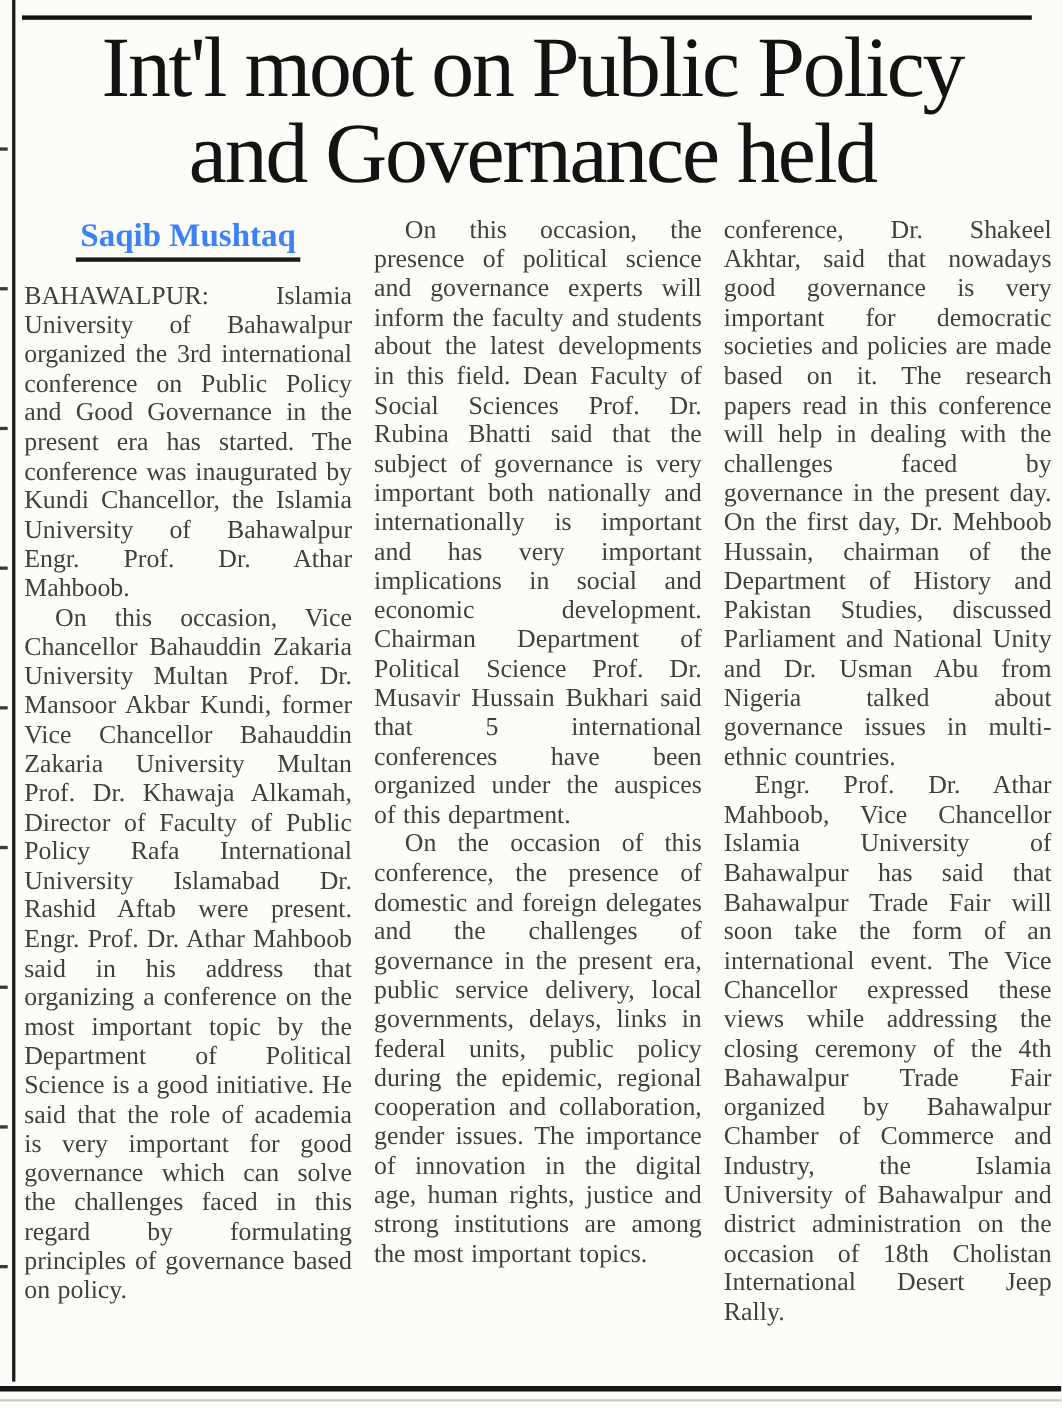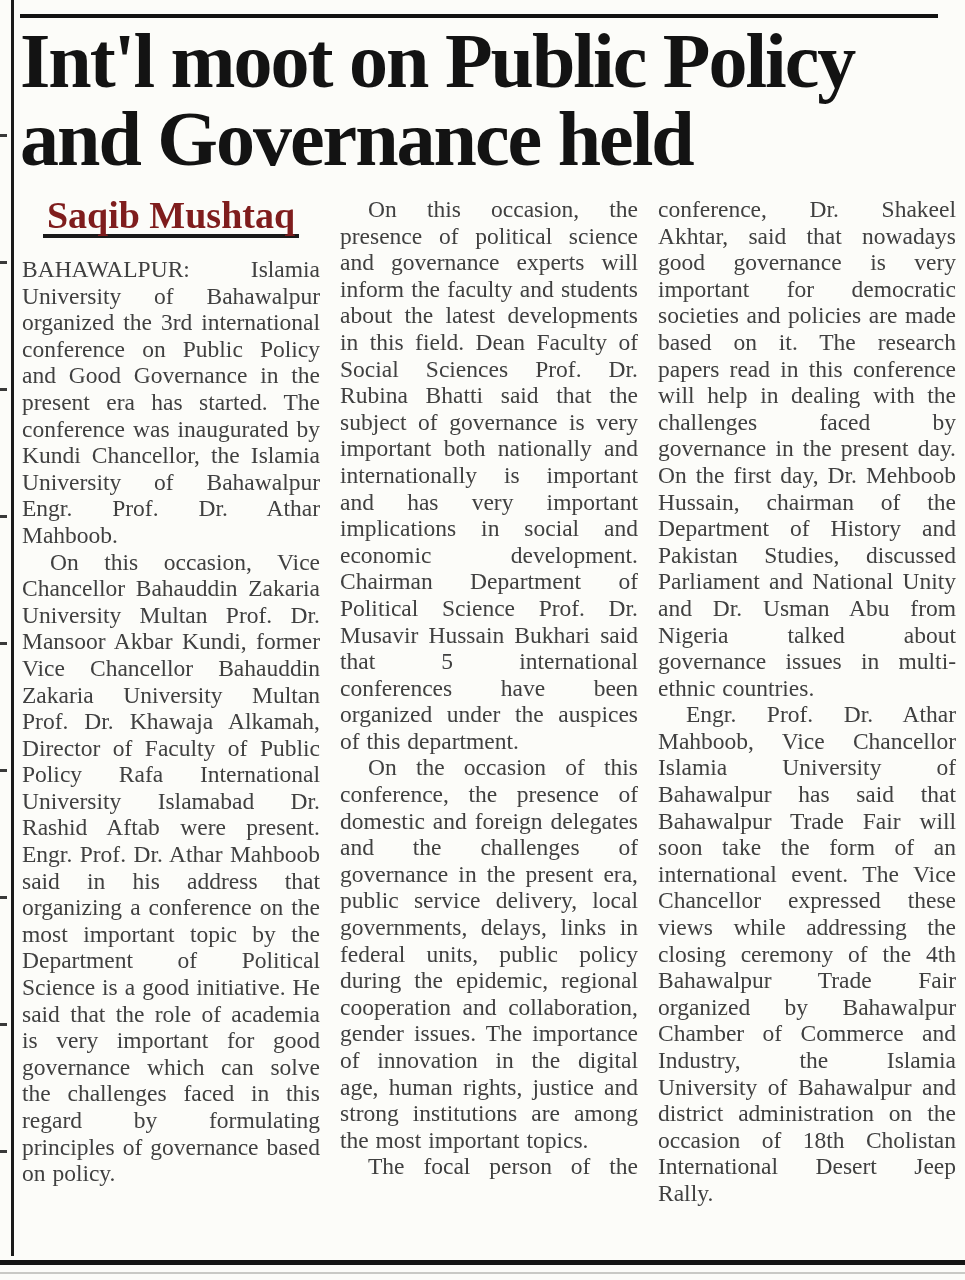--- a/index.html
+++ b/index.html
@@ -45,24 +45,25 @@
     position: absolute;
     left: 0;
     width: 7px; height: 3px;
     background: #3a3a3a;
   }
   
   .headline {
     position: absolute;
     left: 20px; top: 22px;
     width: 928px;
+    text-align: center;
     font-size: 78px;
     line-height: 78px;
     letter-spacing: -2px;
-    font-weight: 700;
+    font-weight: 400;
     color: #131313;
     white-space: nowrap;
   }
   
   .columns {
     position: absolute;
     left: 22px; top: 196px;
     width: 934px;
     height: 1062px;
     display: flex;
@@ -74,25 +75,25 @@
     flex: 0 0 298px;
     overflow: hidden;
   }
   .byline-wrap {
     text-align: center;
     margin: 2px 0 18px 0;
   }
   .byline {
     display: inline-block;
     font-weight: 700;
-    font-size: 38px;
+    font-size: 30px;
     line-height: 34px;
     padding: 0 4px 2px 4px;
     border-bottom: 4px solid #1a1a1a;
-    color: #7f1d1d;
+    color: #3b82f6;
   }
   .col p {
     margin: 0;
     font-size: 23.5px;
     line-height: 26.6px;
     text-align: justify;
     hyphens: auto;
     -webkit-hyphens: auto;
     word-spacing: 1px;
     color: #404040;
@@ -131,21 +132,20 @@
       <div class="byline-wrap">
         <span class="byline">Saqib Mushtaq</span>
       </div>
       <p>BAHAWALPUR: Islamia University of Bahawalpur organized the 3rd international conference on Public Policy and Good Governance in the present era has started. The conference was inaugurated by Kundi Chancellor, the Islamia University of Bahawalpur Engr. Prof. Dr. Athar Mahboob.</p>
       <p class="indent">On this occasion, Vice Chancellor Bahauddin Zakaria University Multan Prof. Dr. Mansoor Akbar Kundi, former Vice Chancellor Bahauddin Zakaria University Multan Prof. Dr. Khawaja Alkamah, Director of Faculty of Public Policy Rafa International University Islamabad Dr. Rashid Aftab were present. Engr. Prof. Dr. Athar Mahboob said in his address that organizing a conference on the most important topic by the Department of Political Science is a good initiative. He said that the role of academia is very important for good governance which can solve the challenges faced in this regard by formulating principles of governance based on policy.</p>
     </div>
 
     <div class="col">
       <p class="indent">On this occasion, the presence of political science and governance experts will inform the faculty and students about the latest developments in this field. Dean Faculty of Social Sciences Prof. Dr. Rubina Bhatti said that the subject of governance is very important both nationally and internationally is important and has very important implications in social and economic development. Chairman Department of Political Science Prof. Dr. Musavir Hussain Bukhari said that 5 international conferences have been organized under the auspices of this department.</p>
       <p class="indent">On the occasion of this conference, the presence of domestic and foreign delegates and the challenges of governance in the present era, public service delivery, local governments, delays, links in federal units, public policy during the epidemic, regional cooperation and collaboration, gender issues. The importance of innovation in the digital age, human rights, justice and strong institutions are among the most important topics.</p>
-      <p class="indent force-justify">The focal person of the</p>
     </div>
 
     <div class="col">
       <p>conference, Dr. Shakeel Akhtar, said that nowadays good governance is very important for democratic societies and policies are made based on it. The research papers read in this conference will help in dealing with the challenges faced by governance in the present day. On the first day, Dr. Mehboob Hussain, chairman of the Department of History and Pakistan Studies, discussed Parliament and National Unity and Dr. Usman Abu from Nigeria talked about governance issues in multi-ethnic countries.</p>
       <p class="indent">Engr. Prof. Dr. Athar Mahboob, Vice Chancellor Islamia University of Bahawalpur has said that Bahawalpur Trade Fair will soon take the form of an international event. The Vice Chancellor expressed these views while addressing the closing ceremony of the 4th Bahawalpur Trade Fair organized by Bahawalpur Chamber of Commerce and Industry, the Islamia University of Bahawalpur and district administration on the occasion of 18th Cholistan International Desert Jeep Rally.</p>
     </div>
 
   </div>
 
   <div class="bottom-rule"></div>

